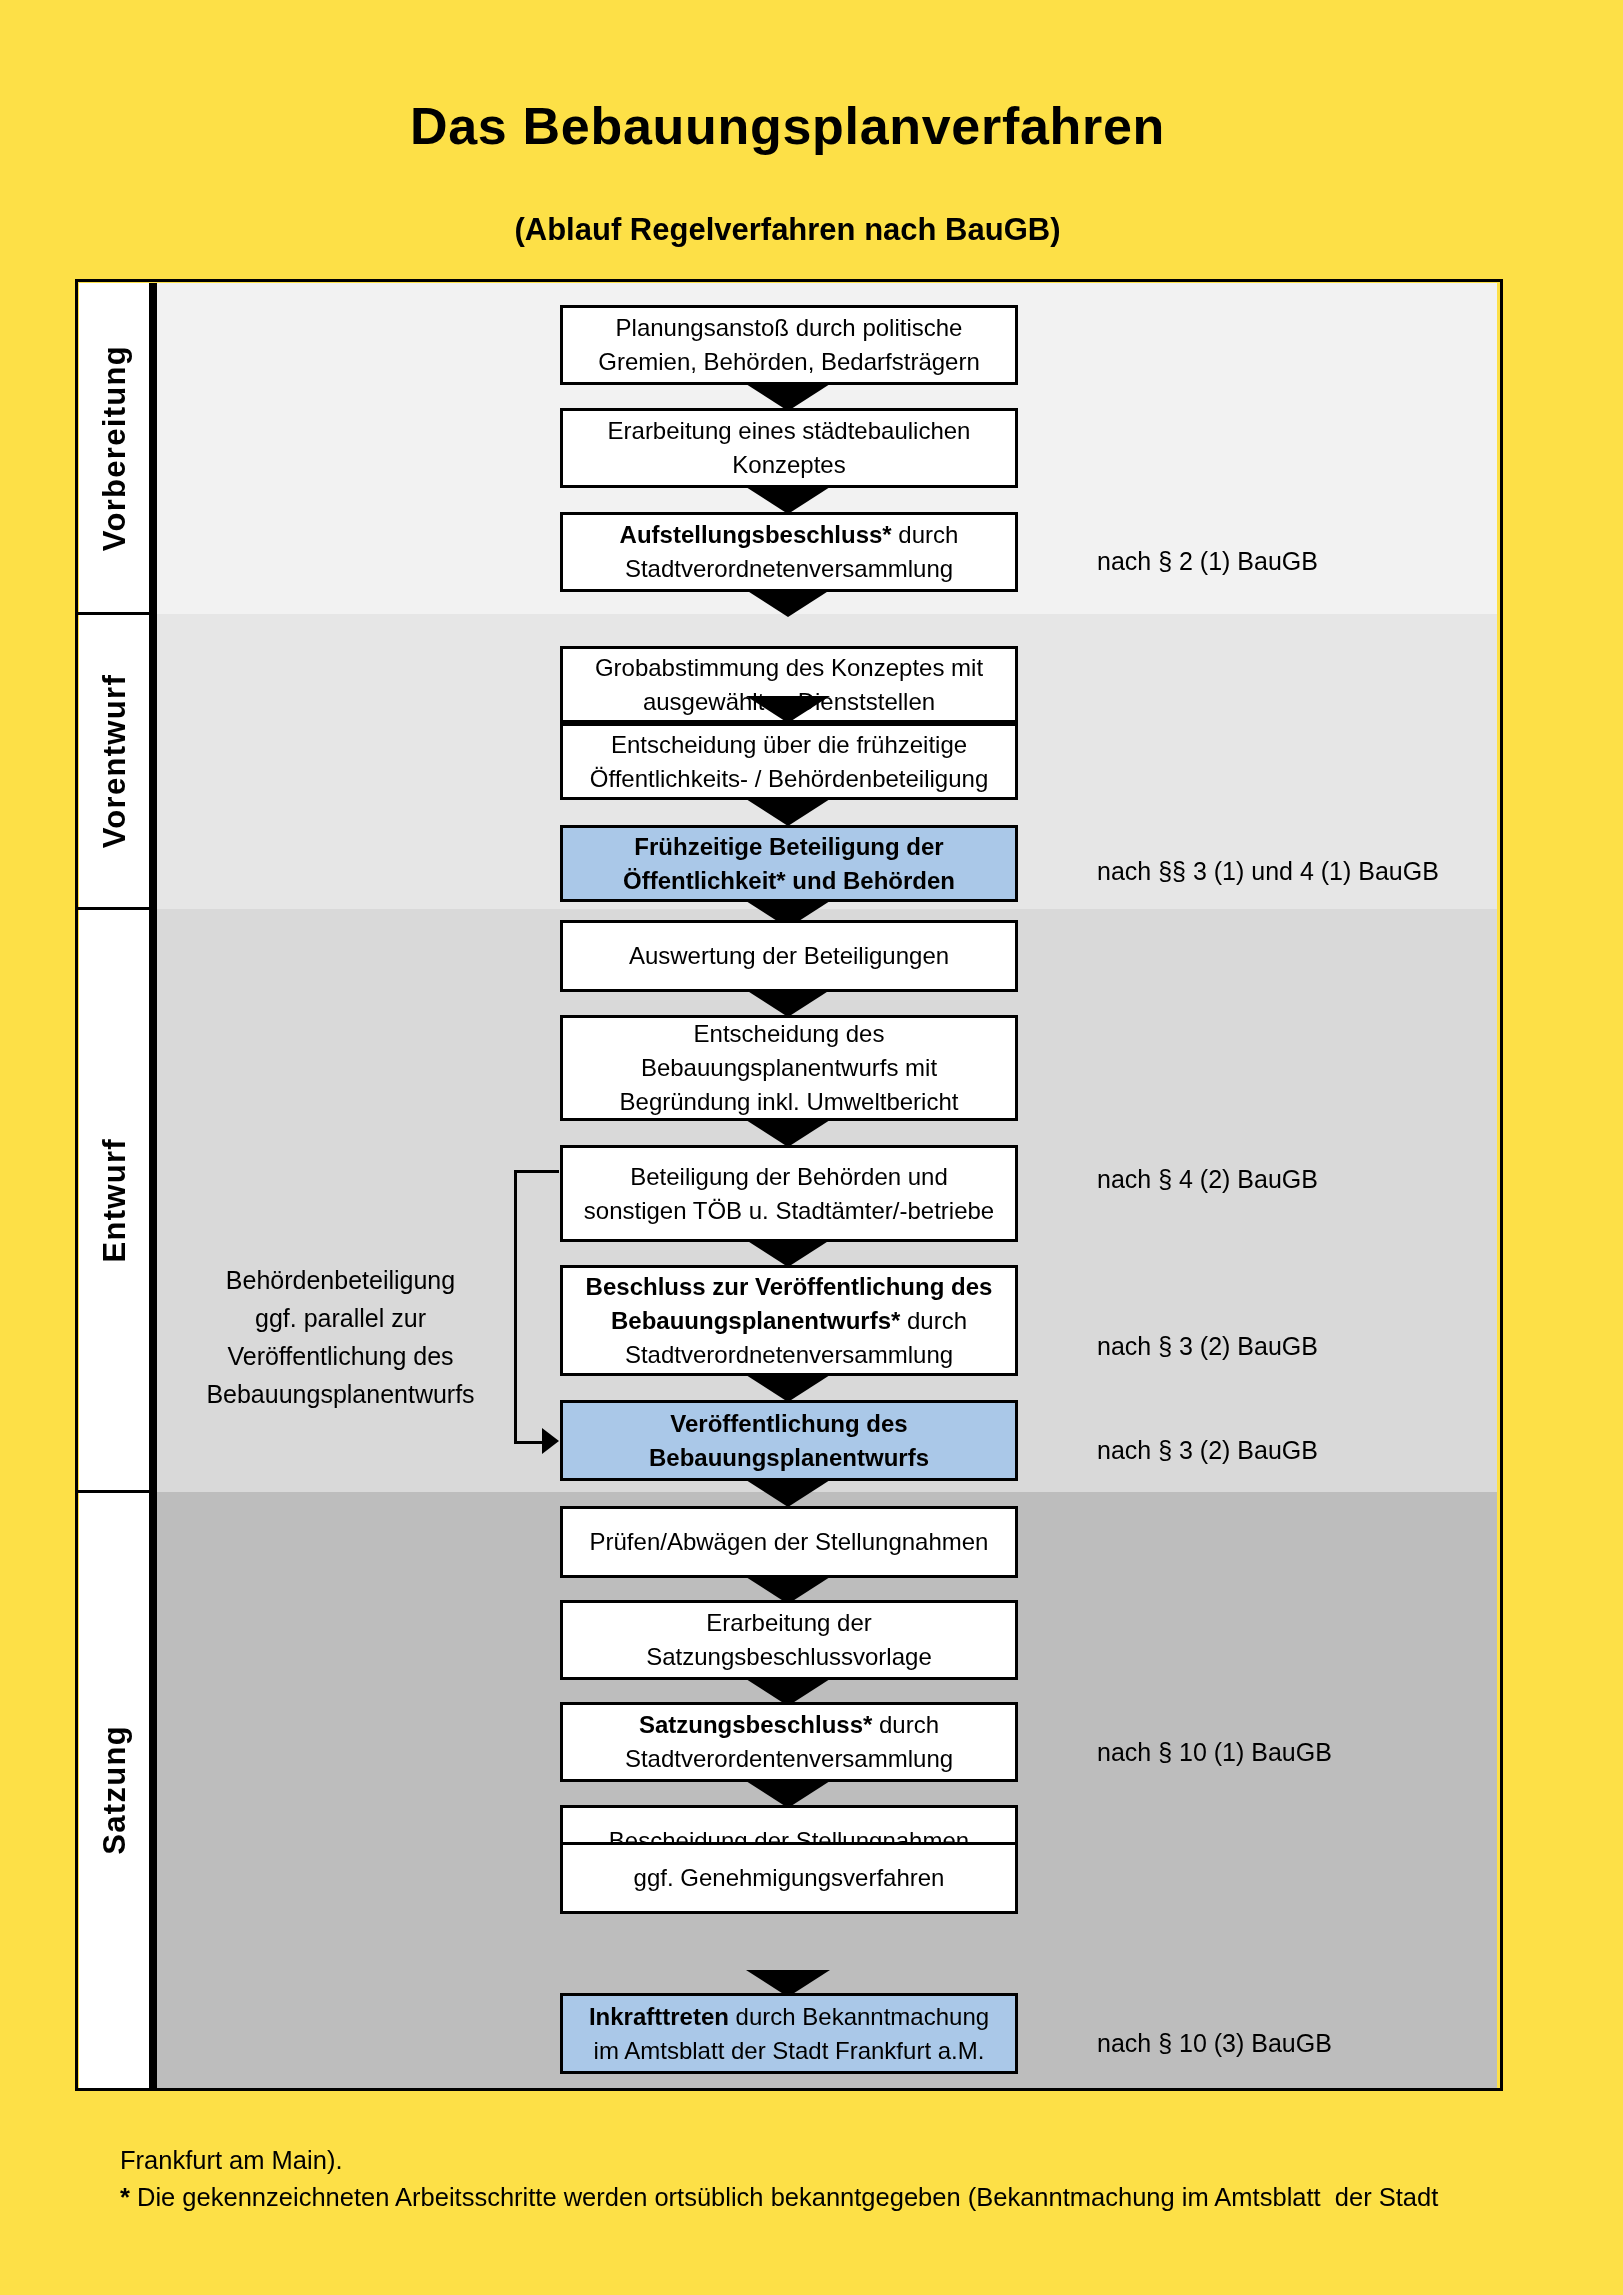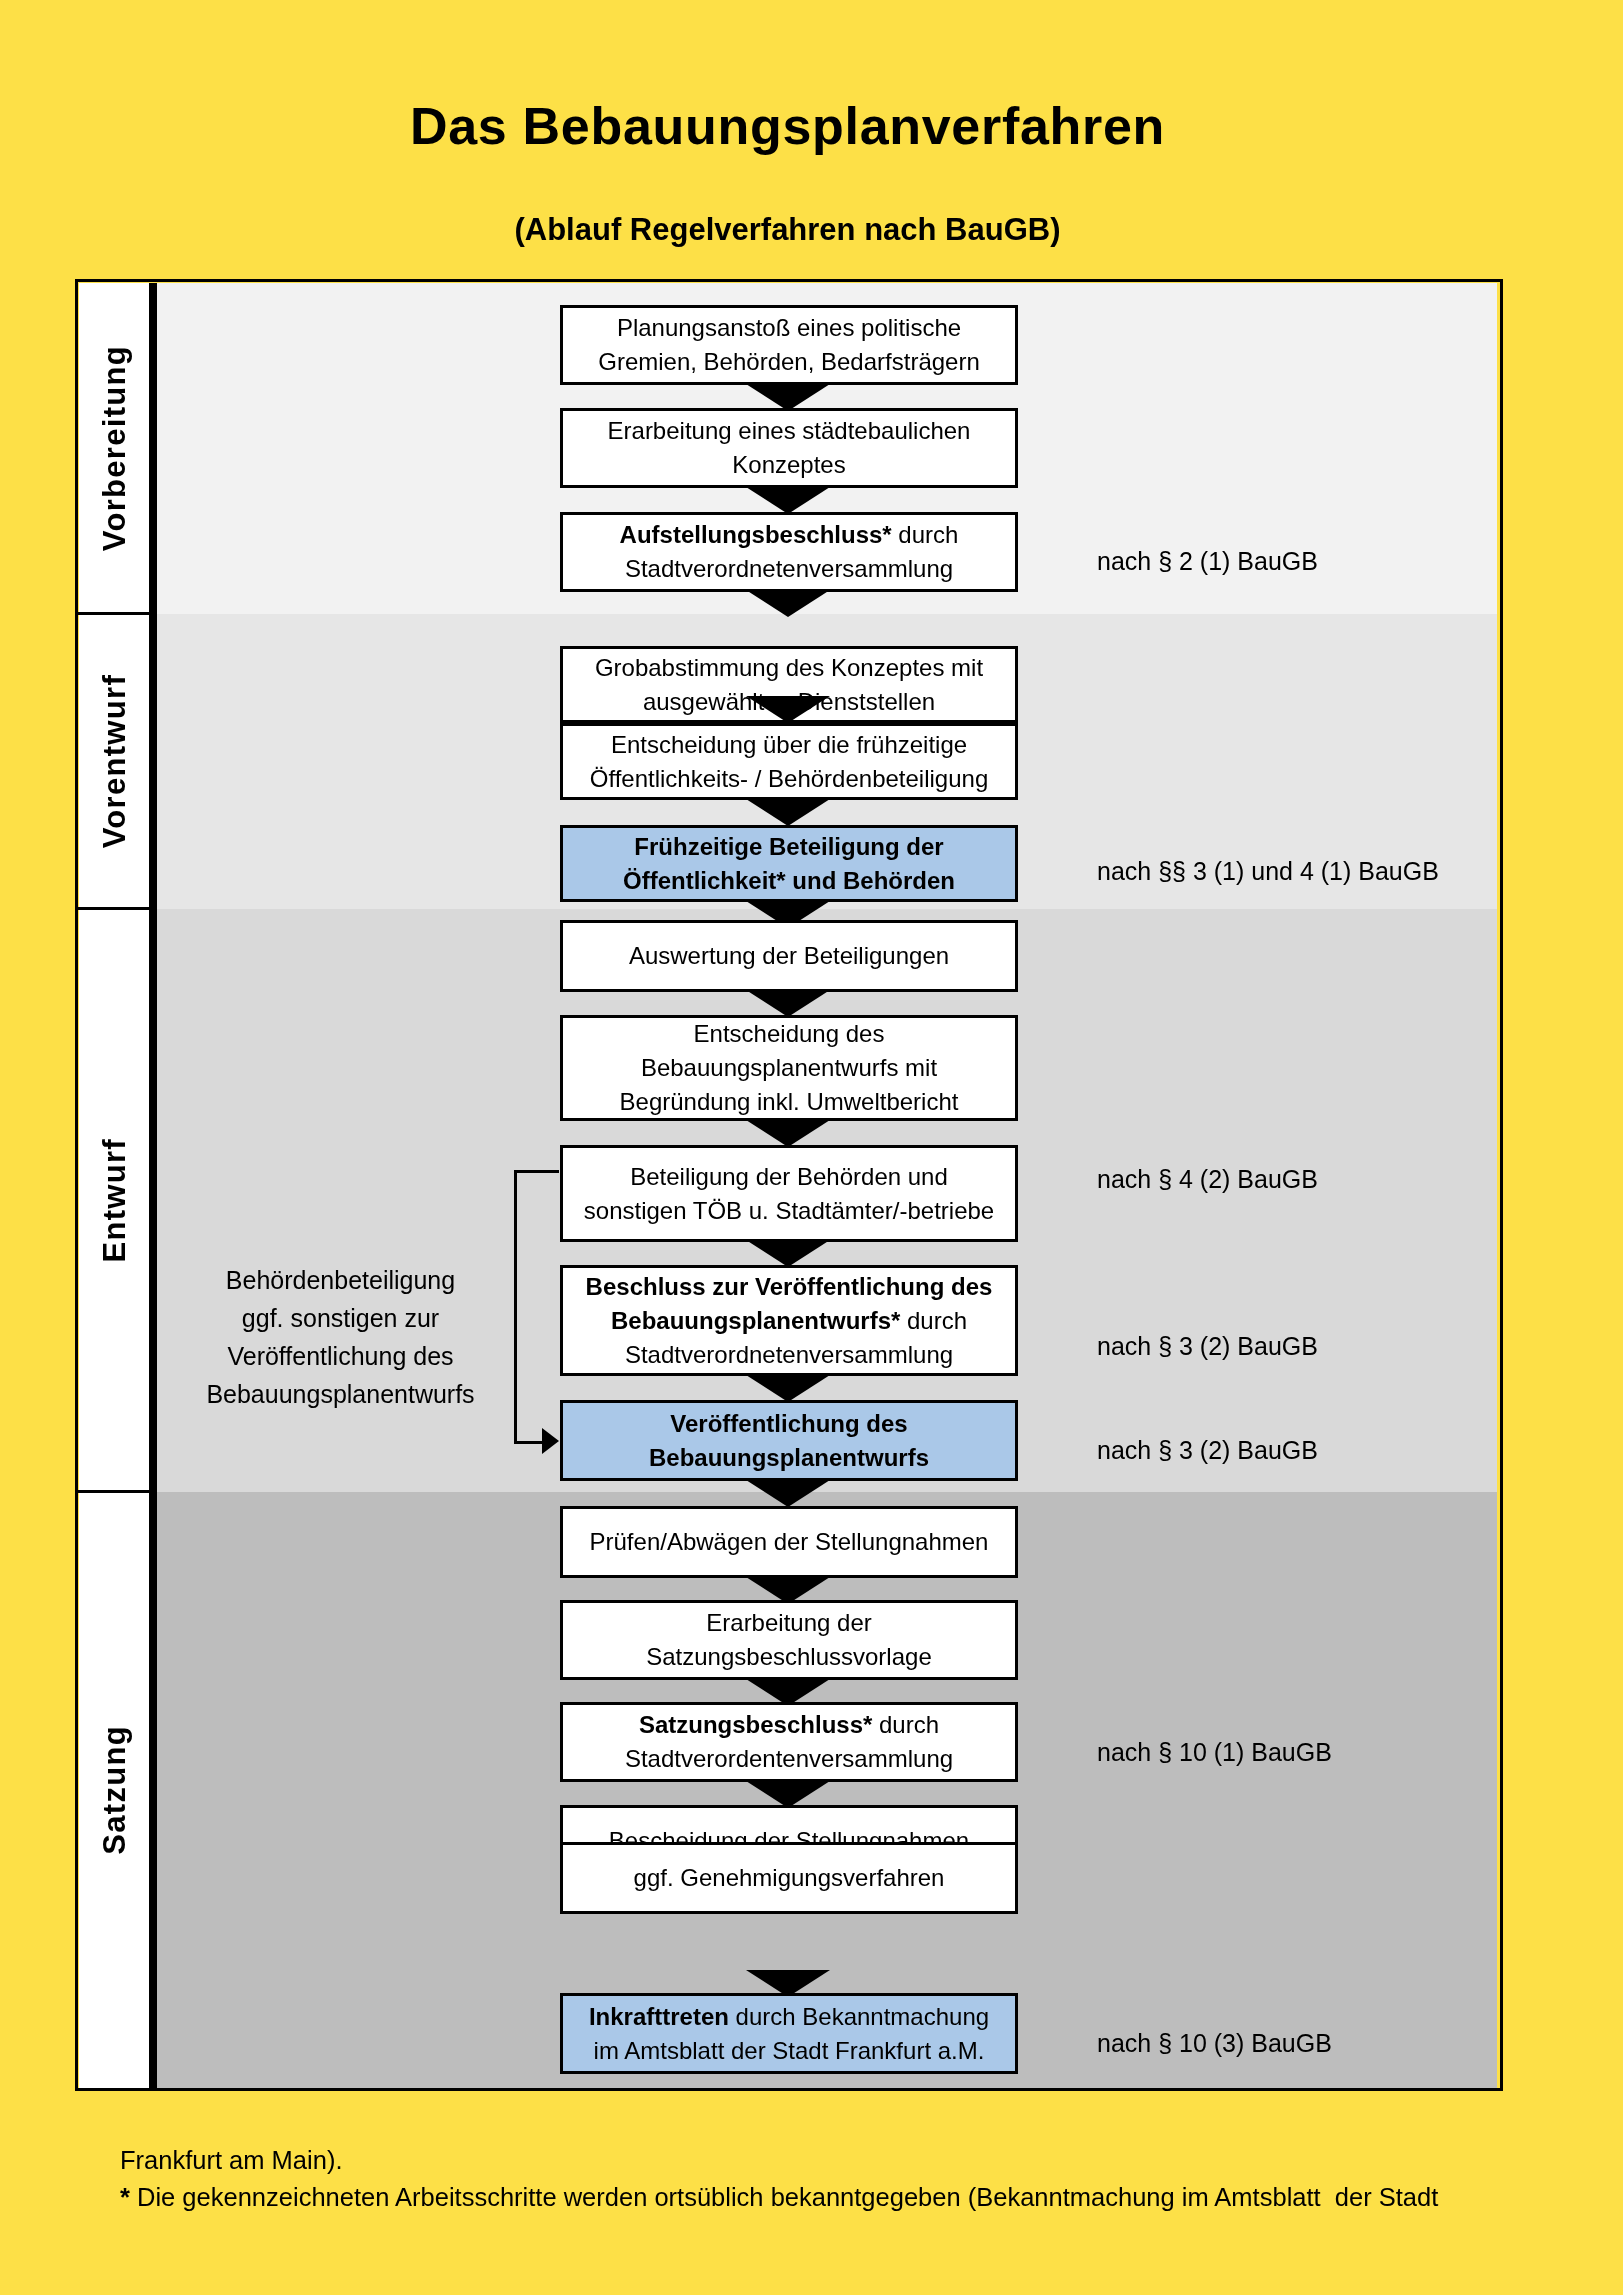--- a/index.html
+++ b/index.html
@@ -77,28 +77,28 @@
   <div class="label-divider"></div>
   <div class="frame"></div>
 
   <div class="conn" style="left:514px;top:1170px;width:45px;height:3.3px;"></div>
   <div class="conn" style="left:514px;top:1170px;width:3.3px;height:274px;"></div>
   <div class="conn" style="left:514px;top:1441px;width:30px;height:3.3px;"></div>
   <div class="conn-arrowhead"></div>
 
   <div class="side-note">
     <div>Behördenbeteiligung</div>
-    <div>ggf. sonstigen zur</div>
+    <div>ggf. parallel zur</div>
     <div>Veröffentlichung des</div>
     <div>Bebauungsplanentwurfs</div>
   </div>
 
   <div id="flow">
       <div class="step-box" style="top: 305px; height: 80px;">
-        <div class="bline"><span>Planungsanstoß eines politische</span></div>
+        <div class="bline"><span>Planungsanstoß durch politische</span></div>
         <div class="bline"><span>Gremien, Behörden, Bedarfsträgern</span></div>
       </div>
       <div class="down-arrow" style="top: 384px;"></div>
       <div class="step-box" style="top: 408px; height: 80px;">
         <div class="bline"><span>Erarbeitung eines städtebaulichen</span></div>
         <div class="bline"><span>Konzeptes</span></div>
       </div>
       <div class="down-arrow" style="top: 487px;"></div>
       <div class="step-box" style="top: 512px; height: 80px;">
         <div class="bline"><span class="b">Aufstellungsbeschluss*</span><span> durch</span></div>

